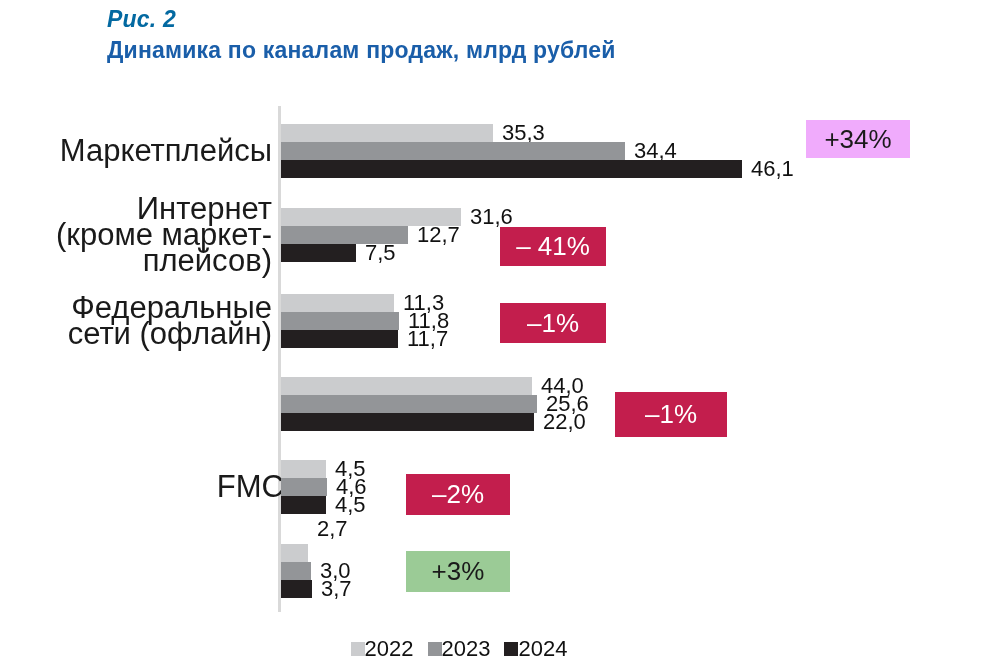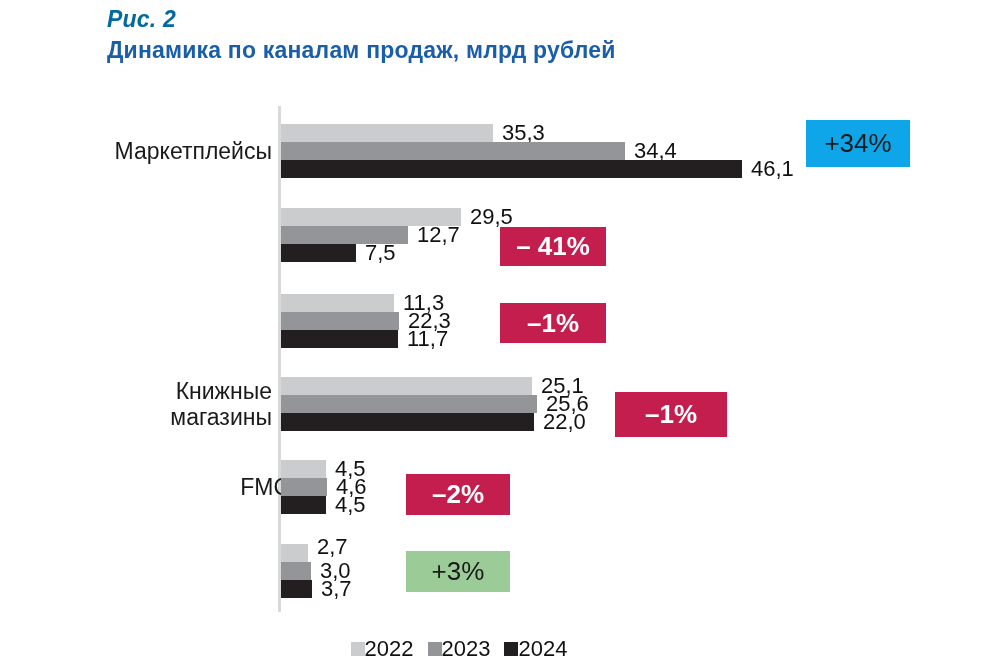--- a/index.html
+++ b/index.html
@@ -14,36 +14,36 @@
     position:absolute; left:107px; top:37px;
     font-size:23px; font-weight:700; letter-spacing:0.2px;
   }
 
   .chart-area { position:absolute; left:0; top:0; width:1000px; height:667px; }
 
   .axis-line { position:absolute; left:278px; top:106px; width:3px; height:506px; }
 
   .cat-label {
     position:absolute; left:0; width:272px;
-    text-align:right; font-size:23px; line-height:26px; color:#1a1a1a;
+    text-align:right; font-size:31px; line-height:26px; color:#1a1a1a;
     white-space:pre-line;
   }
 
   .bar { position:absolute; height:18px; }
 
   .val-label {
     position:absolute; height:24px; line-height:24px;
     font-size:22px; color:#111111;
   }
 
   .badge {
     position:absolute; display:flex; align-items:center; justify-content:center;
     font-size:26px;
   }
-  .badge.negative { font-weight:700; }
+  .badge.negative { font-weight:400; }
 
   .legend {
     position:absolute; top:636px; left:0; width:918px;
     display:flex; justify-content:center; align-items:center; gap:14px;
   }
   .legend-item { display:flex; align-items:center; }
   .legend-swatch { width:14px; height:14px; }
   .legend-label { font-size:22px; color:#111111; }
 </style>
 </head>
@@ -57,54 +57,57 @@
   <div class="chart-area">
     <div class="axis-line" style="background: rgb(217, 217, 217);"></div>
 
   <div class="cat-label" style="top: 138px;">Маркетплейсы</div>
       <div class="bar" style="left: 281px; top: 124px; width: 212px; background: rgb(203, 204, 206);"></div>
       <div class="val-label" style="left: 502px; top: 121px;">35,3</div>
       <div class="bar" style="left: 281px; top: 142px; width: 344px; background: rgb(147, 149, 152);"></div>
       <div class="val-label" style="left: 634px; top: 139px;">34,4</div>
       <div class="bar" style="left: 281px; top: 160px; width: 461px; background: rgb(35, 31, 32);"></div>
       <div class="val-label" style="left: 751px; top: 157px;">46,1</div>
-      <div class="badge positive" style="left: 806px; top: 120px; width: 104px; height: 47px; background: #0ea5e9; color: rgb(26, 26, 26);">+34%</div>
+      <div class="badge positive" style="left: 806px; top: 120px; width: 104px; height: 38px; background: #f0abfc; color: rgb(26, 26, 26);">+34%</div>
+      <div class="cat-label" style="top: 196px;">Интернет
+(кроме маркет-
+плейсов)</div>
       <div class="bar" style="left: 281px; top: 208px; width: 180px; background: rgb(203, 204, 206);"></div>
-      <div class="val-label" style="left: 470px; top: 205px;">29,5</div>
+      <div class="val-label" style="left: 470px; top: 205px;">31,6</div>
       <div class="bar" style="left: 281px; top: 226px; width: 127px; background: rgb(147, 149, 152);"></div>
       <div class="val-label" style="left: 417px; top: 223px;">12,7</div>
       <div class="bar" style="left: 281px; top: 244px; width: 75px; background: rgb(35, 31, 32);"></div>
       <div class="val-label" style="left: 365px; top: 241px;">7,5</div>
       <div class="badge negative" style="left: 500px; top: 227px; width: 106px; height: 39px; background: rgb(195, 30, 77); color: rgb(255, 255, 255);">– 41%</div>
+      <div class="cat-label" style="top: 295px;">Федеральные
+сети (офлайн)</div>
       <div class="bar" style="left: 281px; top: 294px; width: 113px; background: rgb(203, 204, 206);"></div>
       <div class="val-label" style="left: 403px; top: 291px;">11,3</div>
       <div class="bar" style="left: 281px; top: 312px; width: 118px; background: rgb(147, 149, 152);"></div>
-      <div class="val-label" style="left: 408px; top: 309px;">22,3</div>
+      <div class="val-label" style="left: 408px; top: 309px;">11,8</div>
       <div class="bar" style="left: 281px; top: 330px; width: 117px; background: rgb(35, 31, 32);"></div>
       <div class="val-label" style="left: 407px; top: 327px;">11,7</div>
       <div class="badge negative" style="left: 500px; top: 303px; width: 106px; height: 40px; background: rgb(195, 30, 77); color: rgb(255, 255, 255);">–1%</div>
-      <div class="cat-label" style="top: 378px;">Книжные
-магазины</div>
       <div class="bar" style="left: 281px; top: 377px; width: 251px; background: rgb(203, 204, 206);"></div>
-      <div class="val-label" style="left: 541px; top: 374px;">25,1</div>
+      <div class="val-label" style="left: 541px; top: 374px;">44,0</div>
       <div class="bar" style="left: 281px; top: 395px; width: 256px; background: rgb(147, 149, 152);"></div>
       <div class="val-label" style="left: 546px; top: 392px;">25,6</div>
       <div class="bar" style="left: 281px; top: 413px; width: 253px; background: rgb(35, 31, 32);"></div>
       <div class="val-label" style="left: 543px; top: 410px;">22,0</div>
       <div class="badge negative" style="left: 615px; top: 392px; width: 112px; height: 45px; background: rgb(195, 30, 77); color: rgb(255, 255, 255);">–1%</div>
       <div class="cat-label" style="top: 474px; margin-left: 36px;">FMCG</div>
       <div class="bar" style="left: 281px; top: 460px; width: 45px; background: rgb(203, 204, 206);"></div>
       <div class="val-label" style="left: 335px; top: 457px;">4,5</div>
       <div class="bar" style="left: 281px; top: 478px; width: 46px; background: rgb(147, 149, 152);"></div>
       <div class="val-label" style="left: 336px; top: 475px;">4,6</div>
       <div class="bar" style="left: 281px; top: 496px; width: 45px; background: rgb(35, 31, 32);"></div>
       <div class="val-label" style="left: 335px; top: 493px;">4,5</div>
       <div class="badge negative" style="left: 406px; top: 474px; width: 104px; height: 41px; background: rgb(195, 30, 77); color: rgb(255, 255, 255);">–2%</div>
       <div class="bar" style="left: 281px; top: 544px; width: 27px; background: rgb(203, 204, 206);"></div>
-      <div class="val-label" style="left: 317px; top: 535px;">2,7</div>
+      <div class="val-label" style="left: 317px; top: 517px;">2,7</div>
       <div class="bar" style="left: 281px; top: 562px; width: 30px; background: rgb(147, 149, 152);"></div>
       <div class="val-label" style="left: 320px; top: 559px;">3,0</div>
       <div class="bar" style="left: 281px; top: 580px; width: 31px; background: rgb(35, 31, 32);"></div>
       <div class="val-label" style="left: 321px; top: 577px;">3,7</div>
       <div class="badge positive" style="left: 406px; top: 551px; width: 104px; height: 41px; background: rgb(155, 203, 150); color: rgb(26, 26, 26);">+3%</div>
     </div>
 
   <div class="legend">
 
   <div class="legend-item">

